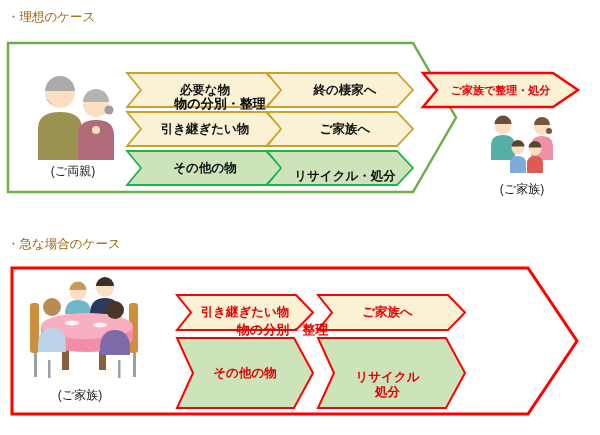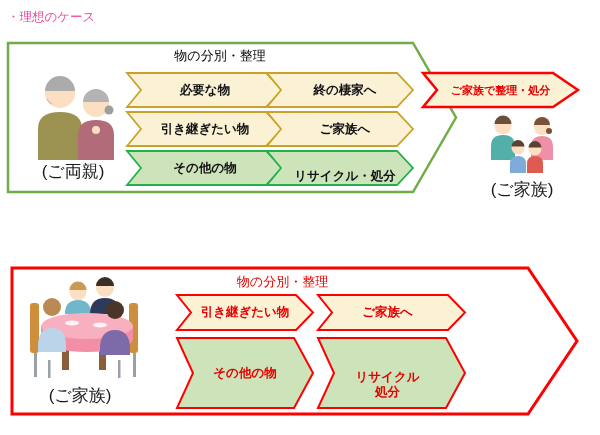--- a/index.html
+++ b/index.html
@@ -1,26 +1,26 @@
 <!DOCTYPE html>
 <html><head>
 <meta charset="utf-8">
 <style>
   html,body{margin:0;padding:0;background:#ffffff;}
   body{font-family:"Liberation Sans",sans-serif;}
   #canvas{position:relative;width:600px;height:435px;background:#ffffff;overflow:hidden;}
   #shapes{position:absolute;left:0;top:0;}
   .txt{position:absolute;display:flex;align-items:center;justify-content:center;
        text-align:center;color:#000;white-space:nowrap;}
-  .heading{font-size:12.5px;color:#ec4899;justify-content:flex-start;}
-  .title{font-size:13px;font-weight:normal;}
+  .heading{font-size:12.5px;color:#a16207;justify-content:flex-start;}
+  .title{font-size:13px;font-weight:bold;margin-top:48px;}
   .arrow-label{font-size:12.5px;font-weight:bold;color:#111;}
   .red-text{color:#e60000;}
   .outcome{font-size:11px;font-weight:bold;color:#e60000;}
-  .actor{font-size:17px;color:#1a1a1a;}
+  .actor{font-size:12px;color:#1a1a1a;}
   .two-line{white-space:pre-line;line-height:15px;margin-top:12px;}
 </style>
 </head>
 <body>
 
 <div id="canvas">
 
   <svg id="shapes" width="600" height="435" viewBox="0 0 600 435">
 
     <polygon points="8,43 413,43 456,117.5 413,192 8,192" fill="#ffffff" stroke="#70AD47" stroke-width="2.5"></polygon>
@@ -122,20 +122,21 @@
   <div class="txt arrow-label" style="left:140px;top:118px;width:130px;height:22px">引き継ぎたい物</div>
   <div class="txt arrow-label" style="left:280px;top:118px;width:130px;height:22px">ご家族へ</div>
   <div class="txt arrow-label" style="left:140px;top:157px;width:130px;height:22px">その他の物</div>
   <div class="txt arrow-label" style="left:280px;top:165px;width:130px;height:22px">リサイクル・処分</div>
 
   <div class="txt outcome" style="left:432px;top:79px;width:137px;height:22px">ご家族で整理・処分</div>
 
   <div class="txt actor" style="left:33px;top:162px;width:80px;height:18px">(ご両親)</div>
   <div class="txt actor" style="left:482px;top:180px;width:80px;height:18px">(ご家族)</div>
 
+  <div class="txt heading" style="left:7px;top:236px;width:220px;height:16px">・急な場合のケース</div>
 
   <div class="txt title red-text" style="left:215px;top:273px;width:135px;height:18px">物の分別・整理</div>
 
   <div class="txt arrow-label red-text" style="left:185px;top:301px;width:120px;height:22px">引き継ぎたい物</div>
   <div class="txt arrow-label red-text" style="left:325px;top:301px;width:125px;height:22px">ご家族へ</div>
   <div class="txt arrow-label red-text" style="left:185px;top:362px;width:120px;height:22px">その他の物</div>
   <div class="txt arrow-label red-text two-line" style="left:325px;top:357px;width:125px;height:32px">リサイクル
 処分</div>
 
   <div class="txt actor" style="left:40px;top:386px;width:80px;height:18px">(ご家族)</div>

